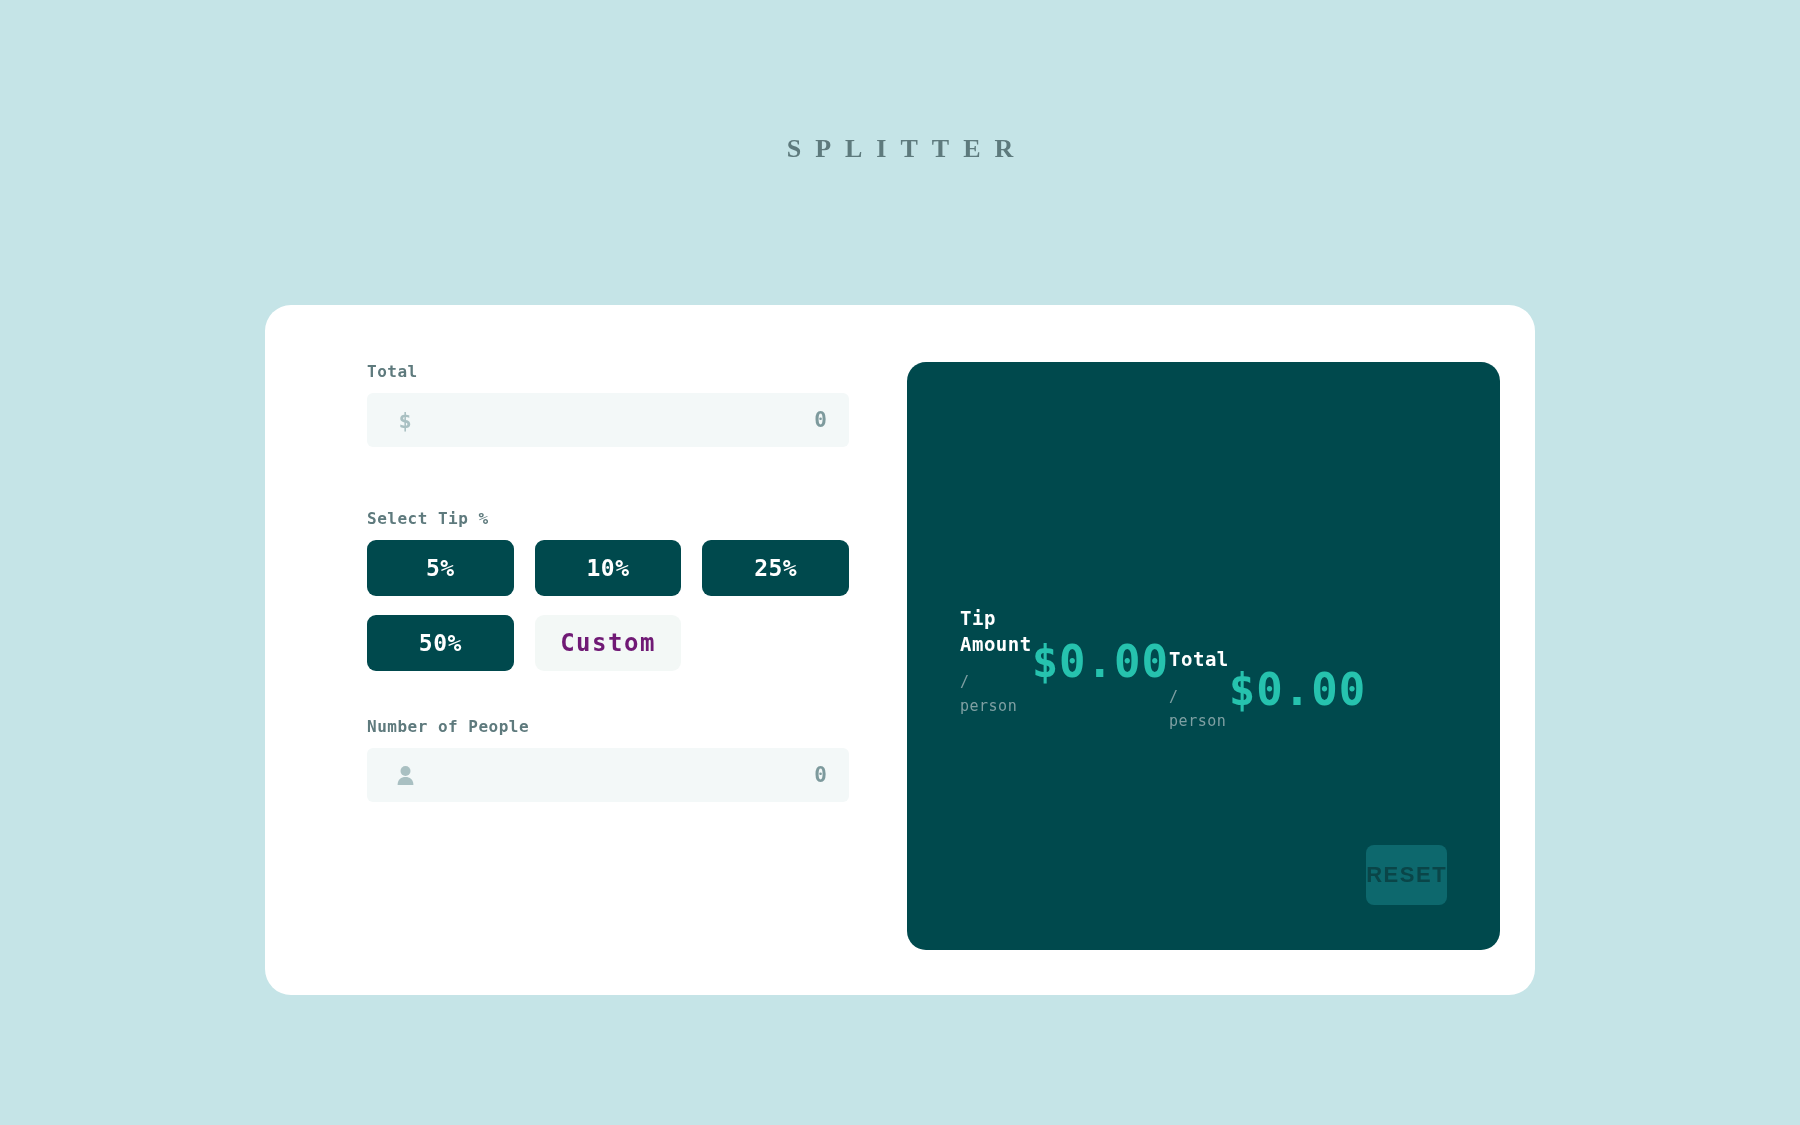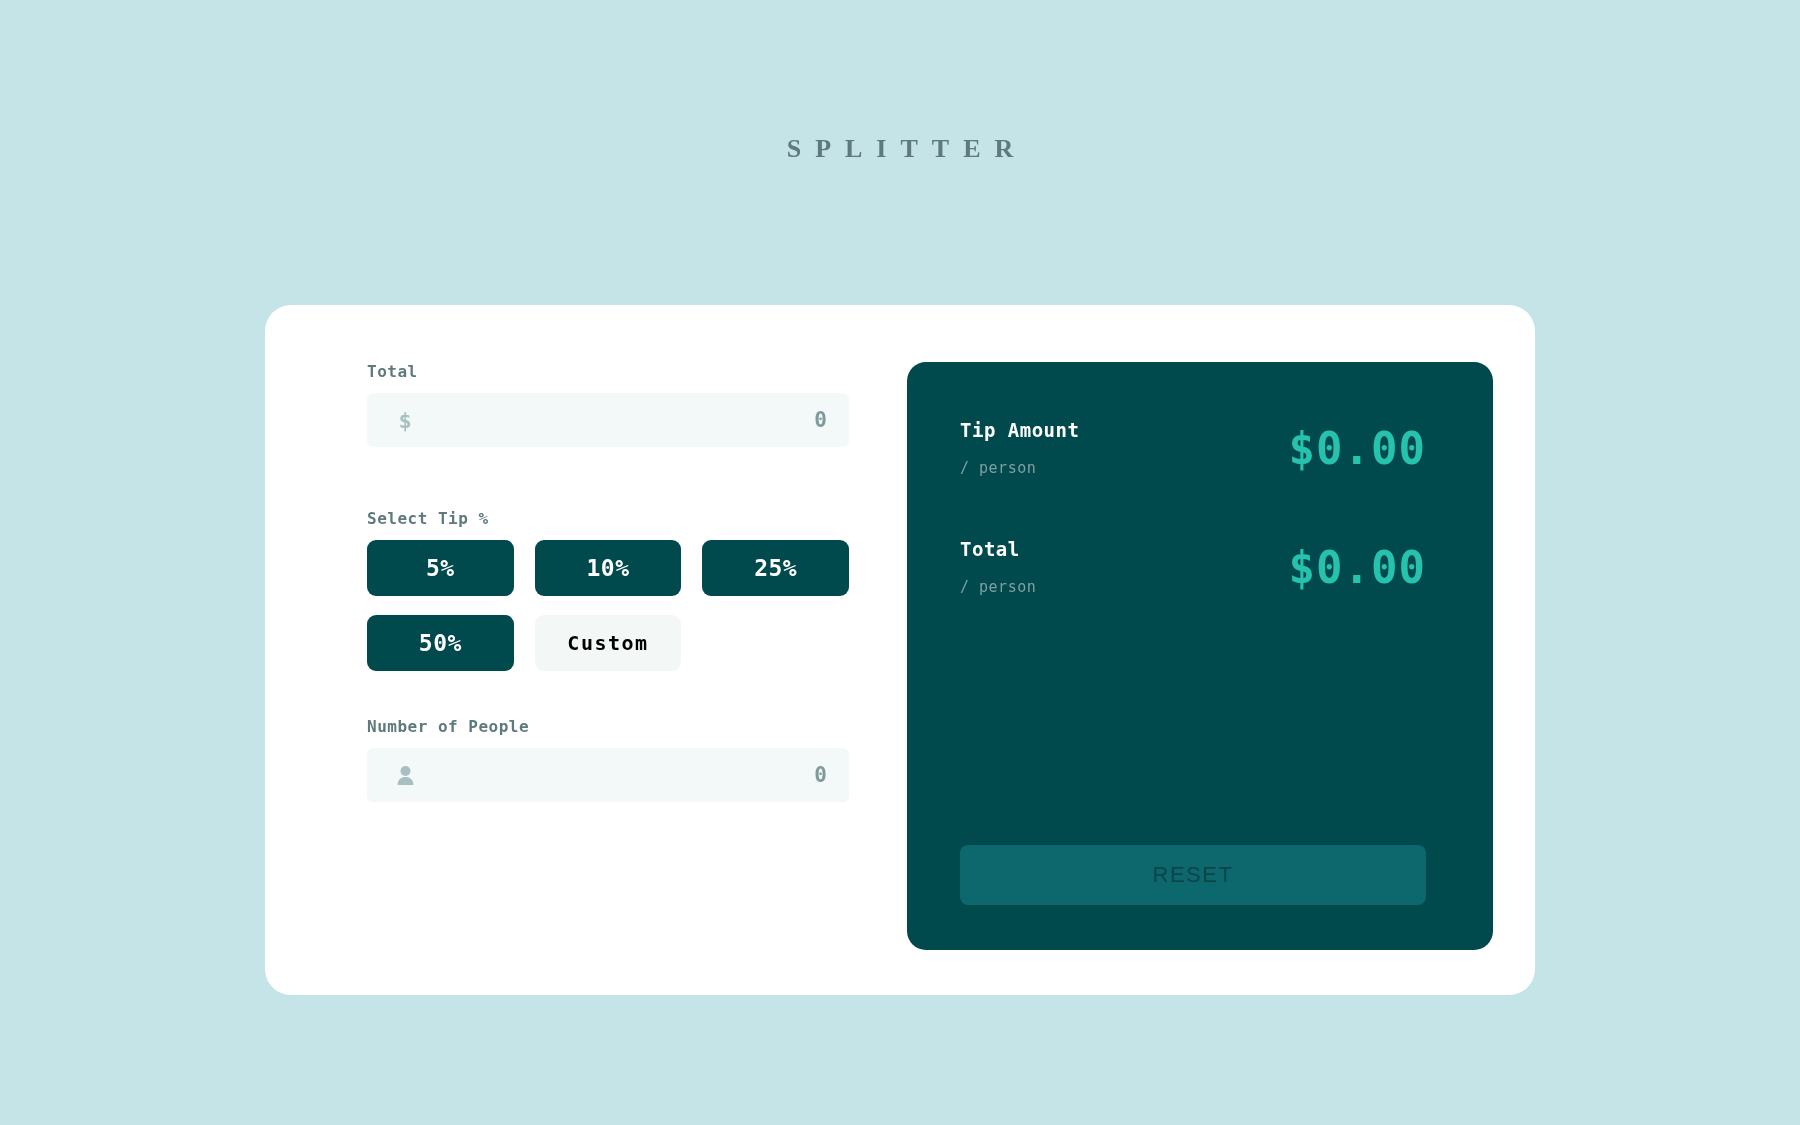--- a/index.html
+++ b/index.html
@@ -115,39 +115,39 @@
     font-weight: bold;
     letter-spacing: 0.5px;
     cursor: pointer;
     display: flex;
     align-items: center;
     justify-content: center;
   }
 
   .tip-btn.custom {
     background: #F3F8F6;
-    color: #000000;
-    font-size: 20px;
+    color: #701a75;
+    font-size: 24px;
     letter-spacing: 1.5px;
   }
 
   
   .panel-col {
     flex: 1;
     padding: 12px 0 0 40px;
     display: flex;
   }
 
   .panel {
     width: 100%;
     background: #00494D;
     border-radius: 19px;
-    padding: 55px 67px 45px 53px;
-    display: flex;
-    flex-direction: column;
+    padding: 55px 53px 45px 53px;
+    display: flex;
+    flex-direction: row;
   }
 
   .result-row {
     display: flex;
     align-items: center;
     justify-content: space-between;
   }
 
   .result-row + .result-row { margin-top: 56px; }
 
@@ -180,21 +180,21 @@
 
   .reset-btn {
     margin-top: auto;
     height: 60px;
     border: none;
     border-radius: 8px;
     background: #0D686D;
     color: #0A4548;
     font-family: "Liberation Sans", sans-serif;
     font-size: 22px;
-    font-weight: normal;
+    font-weight: bold;
     letter-spacing: 1.5px;
     cursor: default;
     display: flex;
     align-items: center;
     justify-content: center;
   }
 
   
   .person-icon { display: block; }
 </style>

